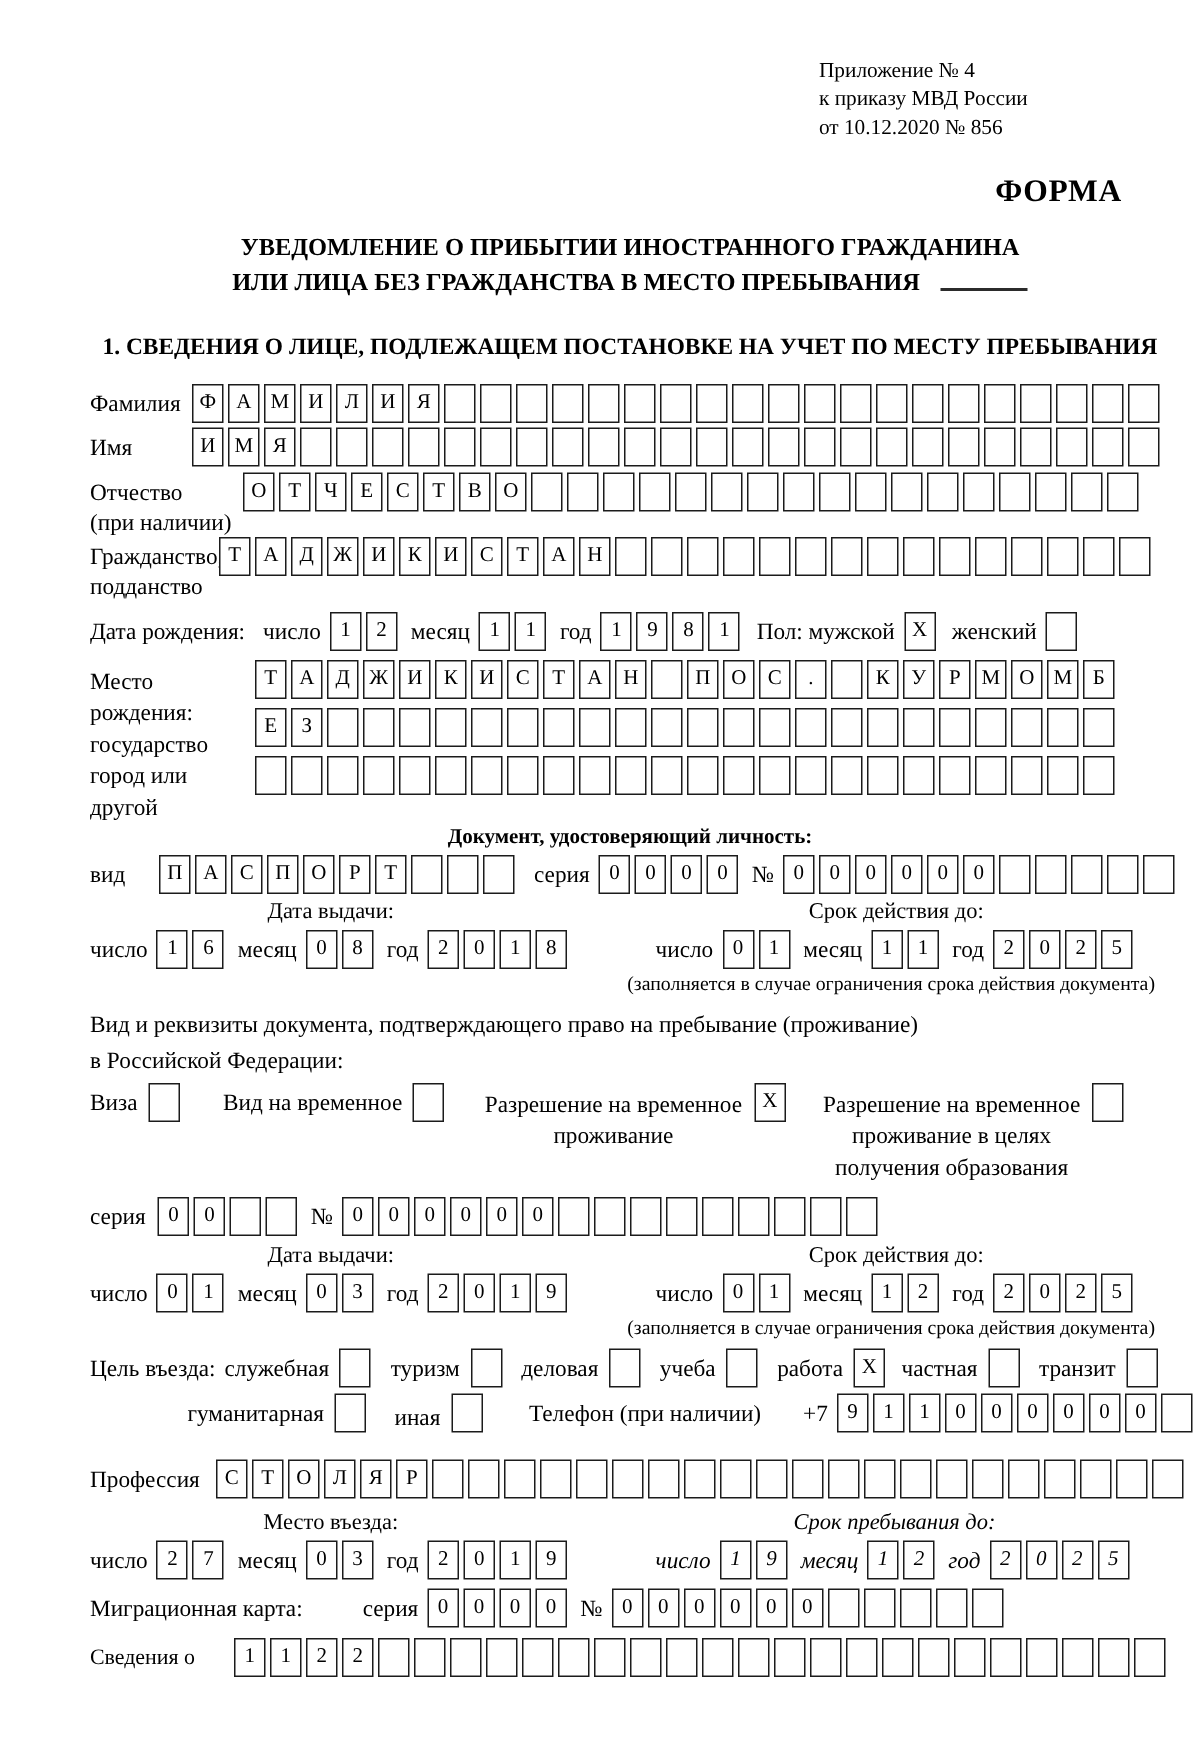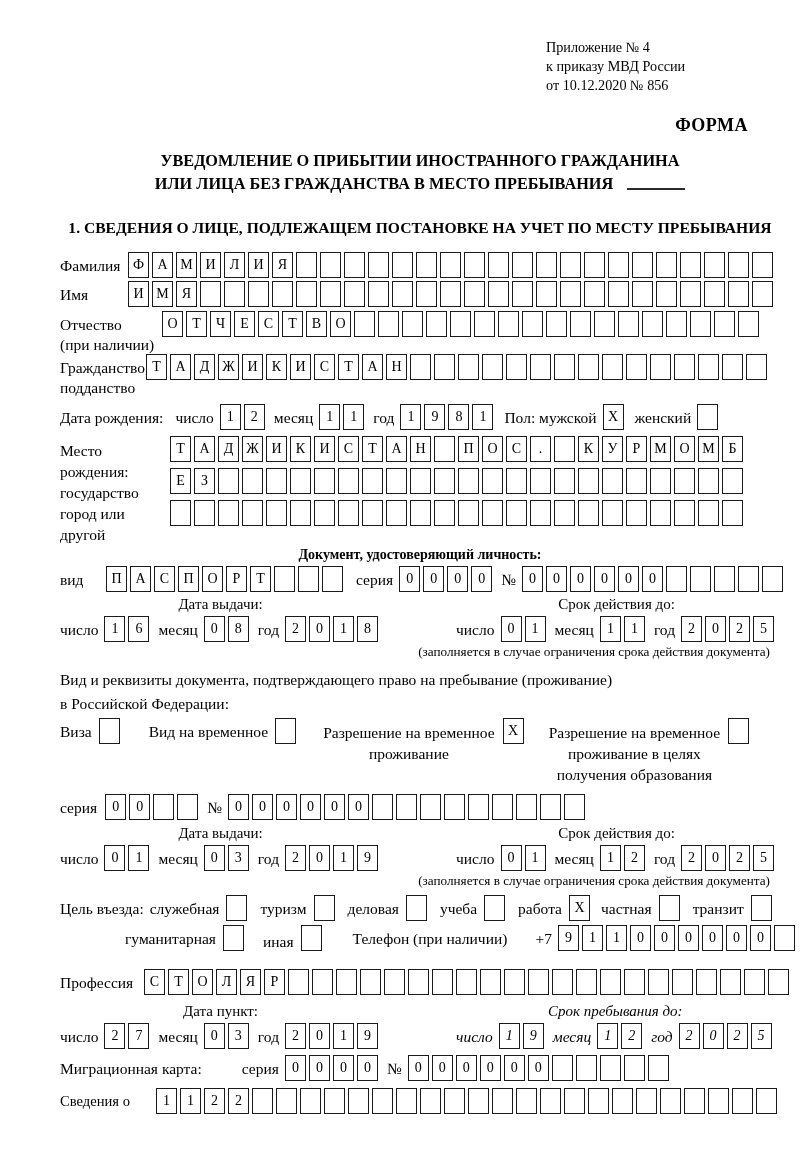--- a/index.html
+++ b/index.html
@@ -4,35 +4,35 @@
 <style>
   html,body{margin:0;padding:0;background:#fff;}
   .page{
     width:800px;height:1163px;box-sizing:border-box;
     padding:38px 20px 0 60px;overflow:hidden;
     font-family:"Liberation Serif","DejaVu Serif",serif;
     color:#000;font-size:15.5px;background:#fff;position:relative;
   }
   .hdr{margin-left:486px;font-size:14.2px;line-height:19px;}
   .hdr .sub{font-size:13.4px;line-height:18px;margin-top:4px;}
-  .forma{font-weight:bold;text-align:right;padding-right:32px;margin-top:20px;font-size:18px;letter-spacing:.5px;}
+  .forma{font-weight:bold;text-align:right;padding-right:32px;margin-top:20px;font-size:21px;letter-spacing:.5px;}
   .title{text-align:center;font-weight:bold;font-size:16.3px;line-height:23px;margin-top:13px;}
   .t-underline{display:inline-block;width:58px;border-bottom:2.2px solid #2b2b2b;margin-left:14px;transform:translateY(1px);}
   .sec-h{text-align:center;font-weight:bold;font-size:15.6px;margin-top:24px;}
   .frow{display:flex;align-items:flex-start;}
   .lbl{flex:0 0 auto;line-height:19.5px;padding-top:4px;}
   .cells{display:flex;flex-wrap:nowrap;}
   .cb{
     flex:0 0 auto;width:21px;height:26px;box-sizing:border-box;
     border:1.5px solid #1b1b1b;margin-right:3px;background:#fff;
     display:flex;align-items:center;justify-content:center;
     font-size:14px;line-height:1;
   }
   .ilbl{margin:0 6px;padding-top:5px;flex:0 0 auto;}
-  .dpair{display:flex;gap:19px;}
+  .dpair{display:flex;}
   .dgroup .cap{text-align:center;font-size:15px;margin-bottom:3px;}
   .drow{display:flex;align-items:flex-start;}
   .note{font-size:13.2px;text-align:right;padding-right:10px;margin-top:2px;}
   .intro{line-height:24px;margin-top:8px;}
   .opt{display:flex;align-items:flex-start;}
   .opt .opt-lbl{padding-top:5px;margin-right:7px;}
   .opt-lines{display:flex;flex-direction:column;align-items:center;line-height:21px;padding-top:4px;margin-right:8px;}
   .stack{display:flex;flex-direction:column;}
   .gap6{height:6px;}
 </style>
@@ -621,21 +621,21 @@
         <span class="cb"></span>
         <span class="cb"></span>
         <span class="cb"></span>
         <span class="cb"></span>
         <span class="cb"></span>
       </span>
   </div>
 
   <div class="dpair" style="margin-top:8px;">
     <div class="dgroup">
-      <div class="cap">Дата пункт:</div>
+      <div class="cap">Место въезда:</div>
       <div class="drow">
         <span class="ilbl" style="margin-left:0;">число</span>
         <span class="cells">
             <span class="cb">2</span>
             <span class="cb">7</span>
           </span>
         <span class="ilbl">месяц</span>
         <span class="cells">
             <span class="cb">0</span>
             <span class="cb">3</span>

